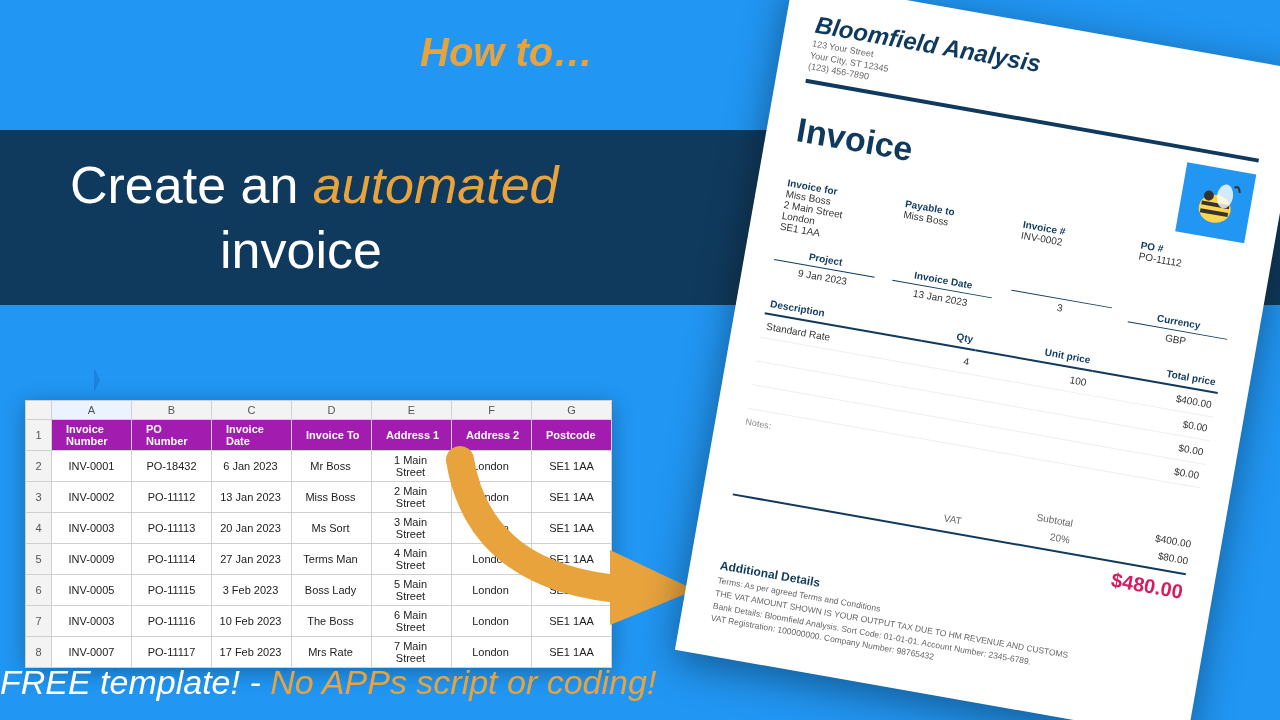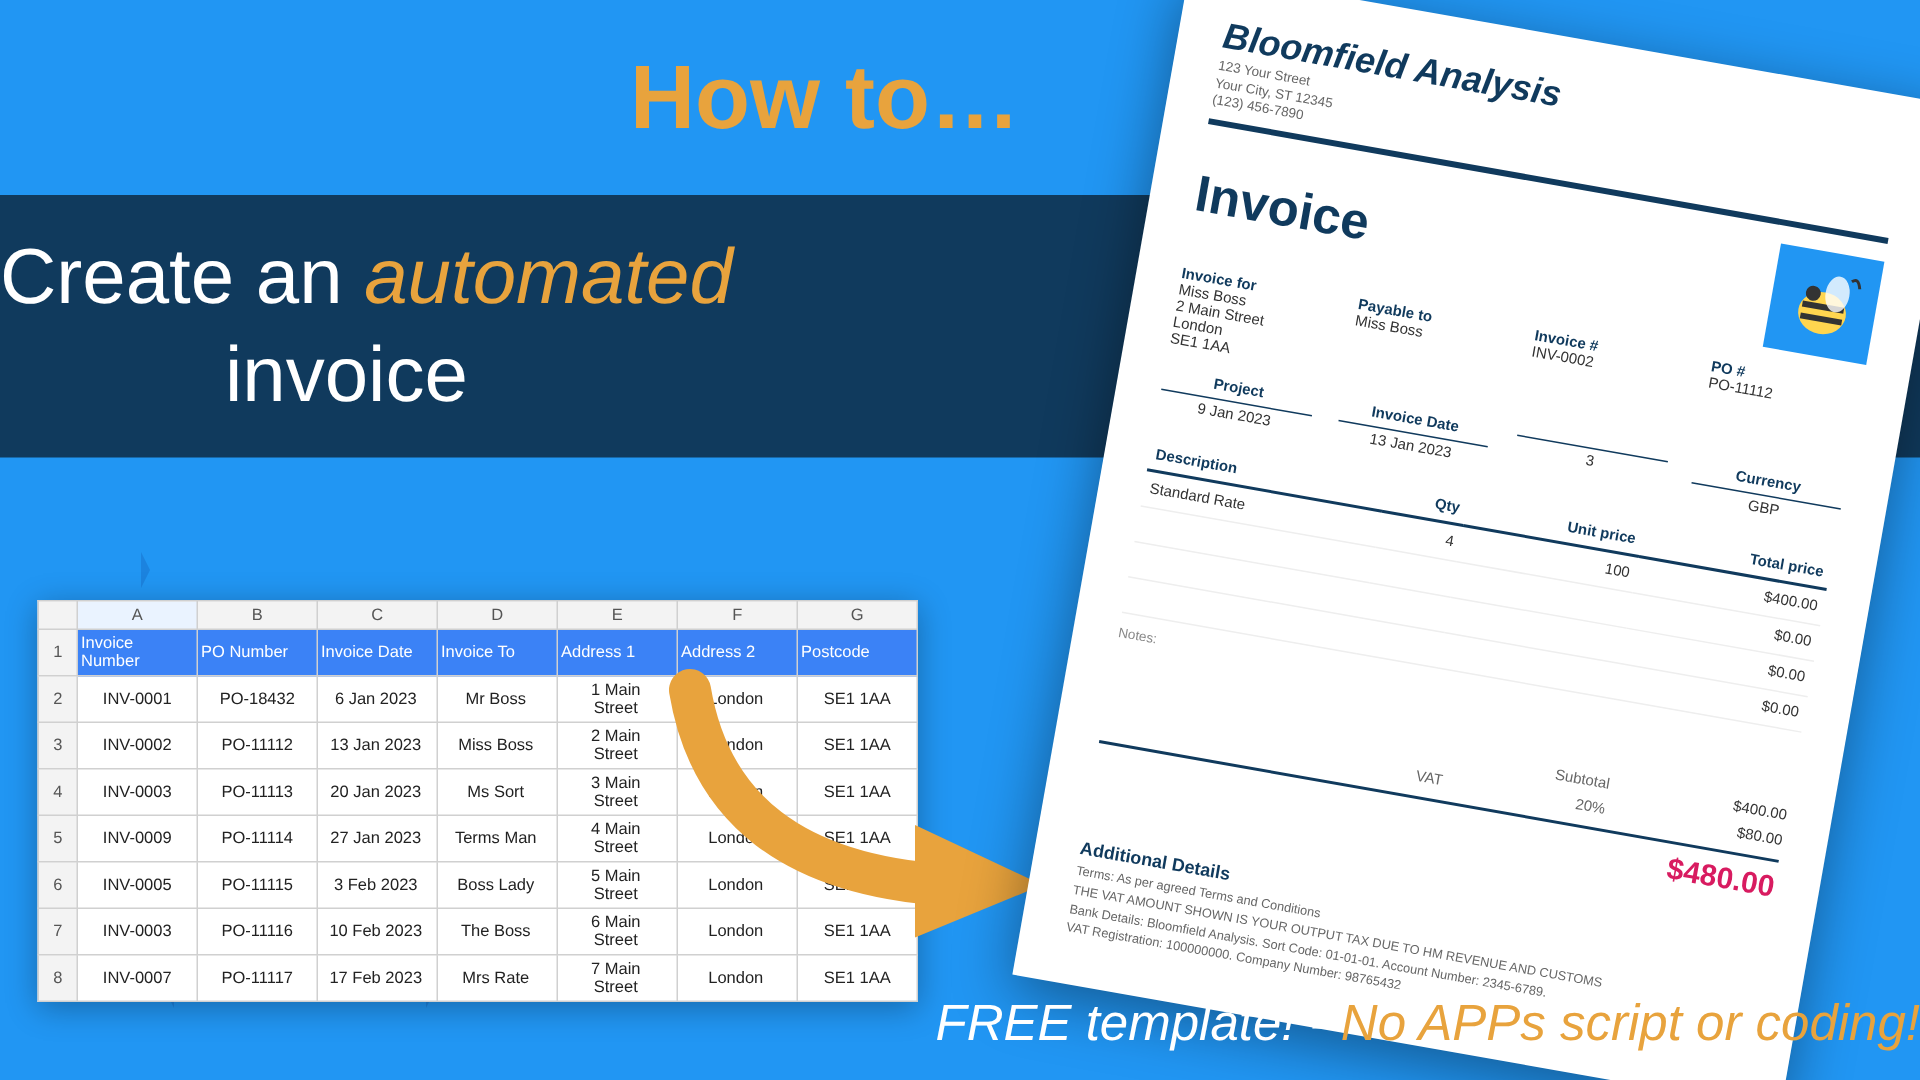--- a/index.html
+++ b/index.html
@@ -20,32 +20,34 @@
     opacity: .6;
   }
   .hex.h1 { left: -60px; bottom: 70px; }
   .hex.h2 { left: 110px; bottom: -40px; }
   .hex.h3 { left: -80px; bottom: 240px; }
 
   .howto {
     position: absolute;
     top: 30px; left: 420px;
     font-family: "Comic Sans MS", cursive, sans-serif;
-    font-size: 60px;
+    font-size: 40px;
     font-weight: 700;
     color: #e8a33d;
+    font-style: italic;
   }
 
   .band {
     position: absolute;
     left: 0; top: 130px;
     width: 1280px; height: 175px;
     background: #103a5d;
     display: flex;
     align-items: center;
+    padding-left: 70px;
   }
   .band .line {
     font-family: "Segoe UI", "Trebuchet MS", sans-serif;
     color: #fff;
     font-size: 52px;
     line-height: 1.25;
   }
   .band .accent { color: #e8a33d; font-style: italic; }
 
   
@@ -59,21 +61,21 @@
     box-shadow: 0 4px 20px rgba(0,0,0,.3);
   }
   .sheet th, .sheet td {
     border: 1px solid #d0d0d0;
     padding: 3px 8px;
     text-align: center;
   }
   .sheet .collabel { background:#f3f3f3; color:#555; font-weight:400; width:80px; }
   .sheet .rowlabel { background:#f3f3f3; color:#555; font-weight:400; width:26px; }
   .sheet thead th.sel { background:#eaf3ff; }
-  .sheet tr.hdr td { background:#3b82f6; color:#fff; font-weight:normal; text-align:left; padding-left:2px; }
+  .sheet tr.hdr td { background:#a21caf; color:#fff; font-weight:bold; text-align:left; padding-left:14px; }
   .sheet td.left { text-align:center; padding-left:6px; }
 
   
   .arrow {
     position: absolute;
     left: 440px; top: 440px;
     width: 280px; height: 190px;
   }
 
   
@@ -112,21 +114,21 @@
   .inv-totals .trow .tlbl { width:80px; text-align:right; color:#666; }
   .inv-totals .trow .tval { width:90px; text-align:right; }
   .inv-totals .tgrand { border-top:2px solid #103a5d; margin-top:4px; padding-top:6px; }
   .inv-totals .tgrand .tval { color:#d81b60; font-size:20px; font-weight:bold; }
   .inv-details { margin-top:30px; font-size:8.5px; color:#666; line-height:1.5; }
   .inv-details .h { color:#103a5d; font-weight:bold; font-size:12px; }
 
   .footer {
     position: absolute;
     bottom: 18px; left: 0; width: 1280px;
-    text-align: right;
+    text-align: left;
     font-family: "Comic Sans MS", cursive, sans-serif;
     font-size: 34px; font-style: italic;
   }
   .footer .f1 { color: #fff; }
   .footer .f2 { color: #e8a33d; }
 </style>
 </head>
 <body>
 
 <div class="hex h1"></div>

